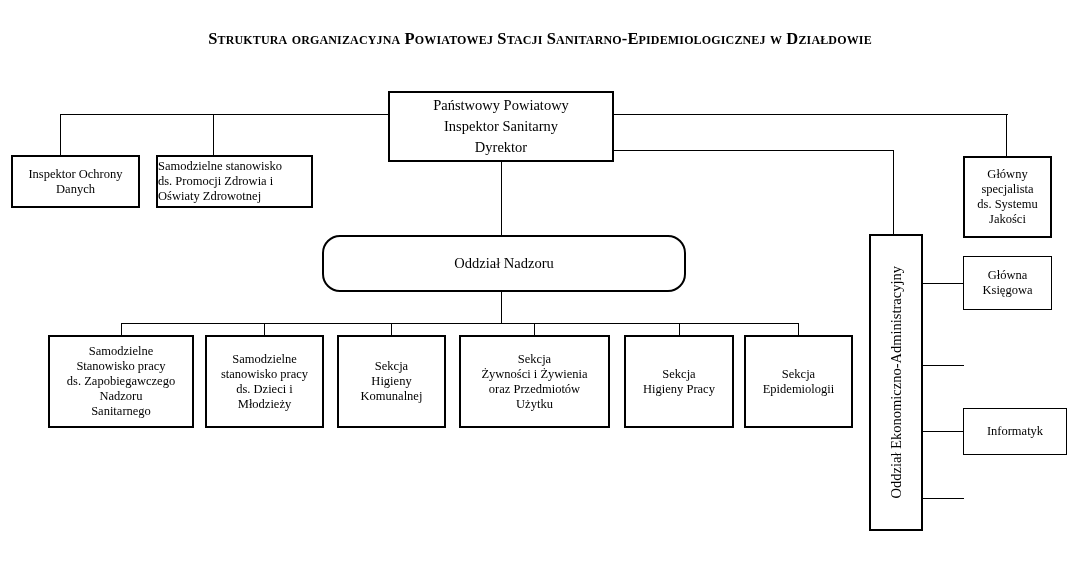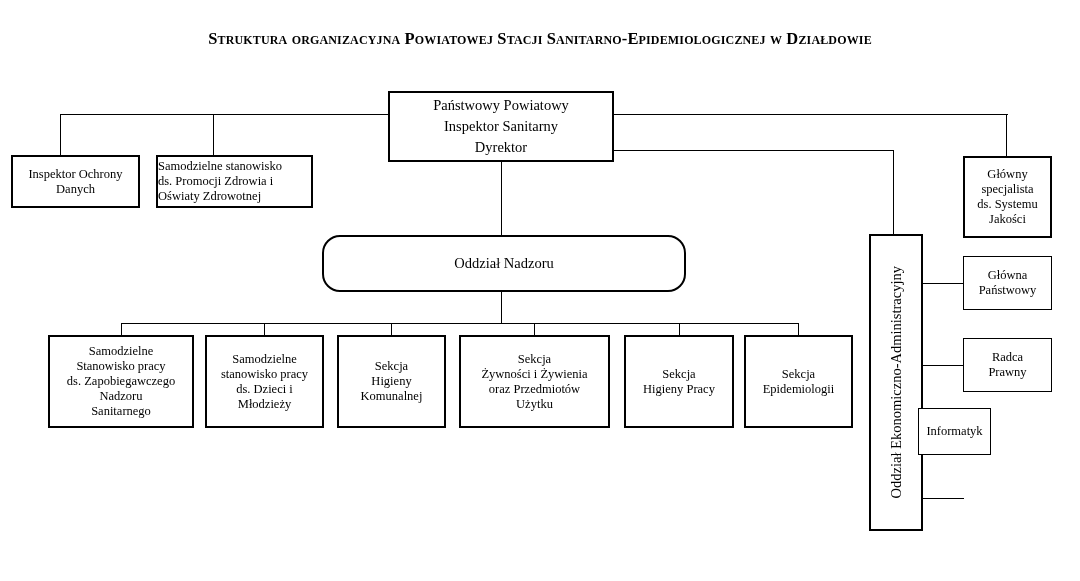--- a/index.html
+++ b/index.html
@@ -207,26 +207,22 @@
 Higieny Pracy</span>
   </div>
 
   <div class="box thick" style="left:744px; top:335px; width:109px; height:93px;">
     <span class="txt">Sekcja
 Epidemiologii</span>
   </div>
 
   <div class="box" style="left:963px; top:256px; width:89px; height:54px;">
     <span class="txt">Główna
-Państwowy</span>
-  </div>
-
-  <div class="box" style="left:963px; top:338px; width:89px; height:54px;">
-    <span class="txt">Radca
-Prawny</span>
-  </div>
-
-  <div class="box" style="left:918px; top:408px; width:73px; height:47px;">
+Księgowa</span>
+  </div>
+
+
+  <div class="box" style="left:963px; top:408px; width:104px; height:47px;">
     <span class="txt">Informatyk</span>
   </div>
 
 
 </div>
 
 </body></html>

